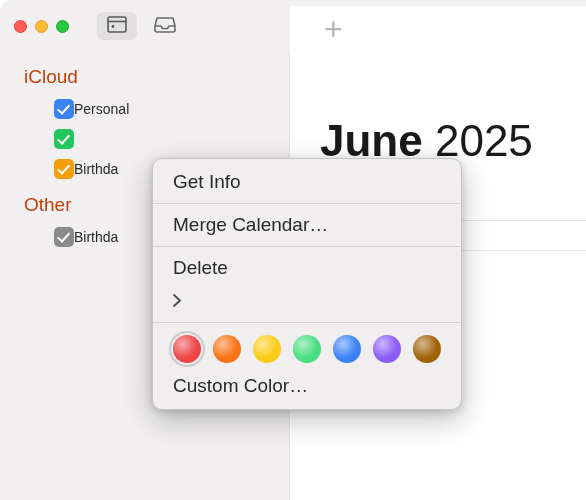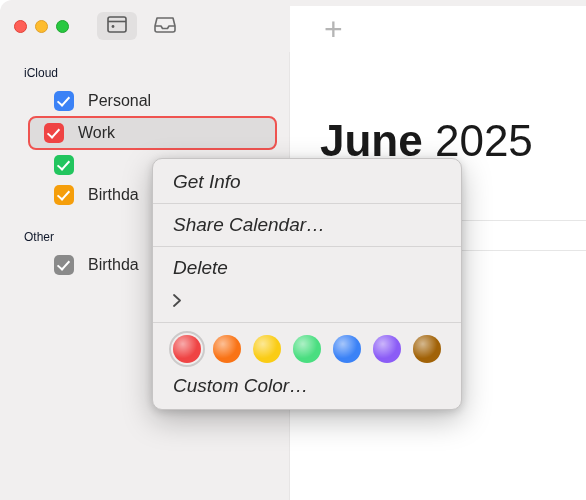--- a/index.html
+++ b/index.html
@@ -33,32 +33,31 @@
   }
   .toolbar-btn.active { background: #e2e0e0; }
   .content { display: flex; height: calc(100% - 52px); }
   .sidebar {
     width: 290px;
     background: #f1efef;
     padding: 8px 0 0 0;
     border-right: 1px solid rgba(0,0,0,0.04);
   }
   .section-header {
-    font-size: 12px;
-    color: #0f172a;
+    font-size: 19px;
+    color: #c2410c;
     font-weight: 500;
     padding: 6px 18px 6px 24px;
   }
   .cal-item {
     display: flex;
     align-items: center;
     padding: 5px 18px 5px 46px;
-    font-size: 16px;
+    font-size: 14px;
     color: #2a2a2a;
-    gap: 14px;
     border-radius: 6px;
     margin: 0 8px;
     position: relative;
   }
   .cal-item.selected {
     background: #dedcdc;
     border: 2px solid #ef5350;
     border-radius: 8px;
     margin: 0 12px 0 28px;
     padding-left: 14px;
@@ -105,21 +104,20 @@
     position: absolute;
     top: 158px;
     left: 152px;
     width: 310px;
     background: #f0eeee;
     border: 1px solid #c6c4c4;
     border-radius: 10px;
     box-shadow: 0 10px 30px rgba(0,0,0,0.25), 0 2px 8px rgba(0,0,0,0.15);
     padding: 6px 0;
     z-index: 100;
-    font-style: italic;
   }
   .menu-item {
     font-size: 19px;
     color: #2a2a2a;
     padding: 6px 20px;
     display: flex;
     align-items: center;
     justify-content: space-between;
   }
   .menu-sep {
@@ -193,35 +191,31 @@
 
 <div class="content">
   <div class="sidebar">
     <div class="section-header">iCloud</div>
 
     <div class="cal-item">
       <div class="checkbox" style="background:#3b82f6"></div>
       <span>Personal</span>
     </div>
 
-    <div class="cal-item selected">
-      <div class="checkbox" style="background:#ef4444"></div>
-      <span>Work</span>
-    </div>
 
     <div class="cal-item">
       <div class="checkbox" style="background:#22c55e"></div>
     </div>
 
     <div class="cal-item">
       <div class="checkbox" style="background:#f59e0b"></div>
       <span>Birthda</span>
     </div>
 
-    <div class="section-header" style="margin-top:14px">Other</div>
+    <div class="section-header" style="margin-top:4px">Other</div>
 
     <div class="cal-item">
       <div class="checkbox" style="background:#8a8a8a"></div>
       <span>Birthda</span>
     </div>
 
   </div>
 
   <div class="main-wrap">
     <div class="add-area">
@@ -237,21 +231,21 @@
     </div>
   </div>
 </div>
 
 <div class="context-menu">
   <div class="menu-item">
     <span>Get Info</span>
   </div>
   <div class="menu-sep"></div>
   <div class="menu-item">
-    <span>Share Calendar…</span>
+    <span>Merge Calendar…</span>
   </div>
   <div class="menu-sep"></div>
   <div class="menu-item">
     <span>Delete</span>
   </div>
   <div class="menu-item">
     <span class="chevron">
       <svg width="8" height="13" viewBox="0 0 8 13">
           <path d="M1 1 L7 6.5 L1 12" fill="none" stroke="#4a4a4a" stroke-width="1.8" stroke-linecap="round" stroke-linejoin="round"></path>
         </svg>

